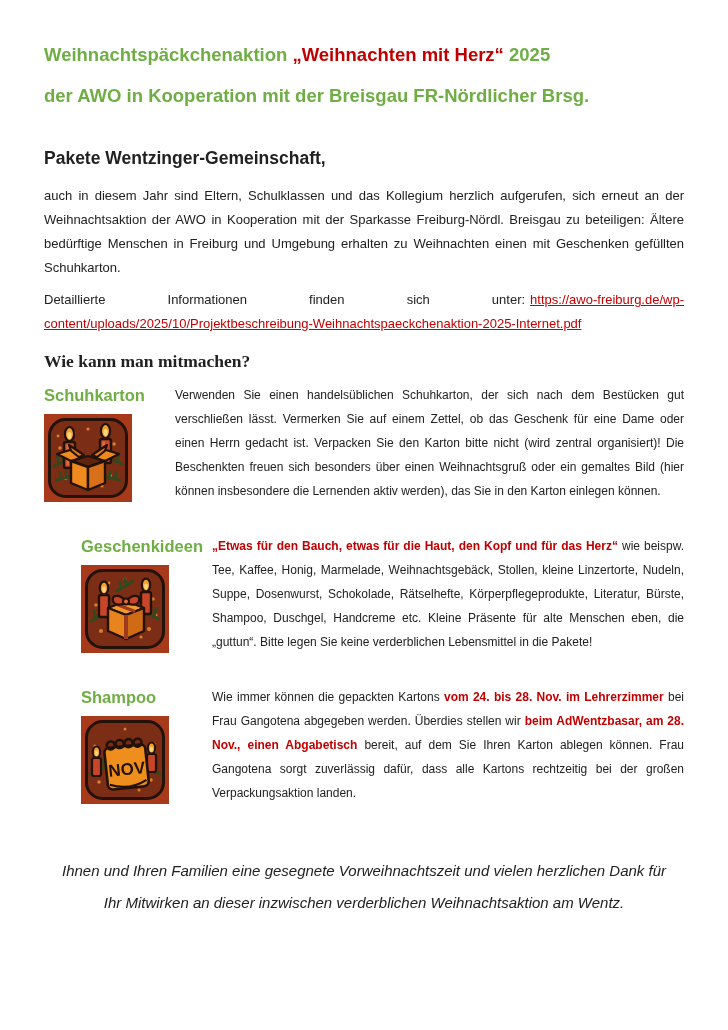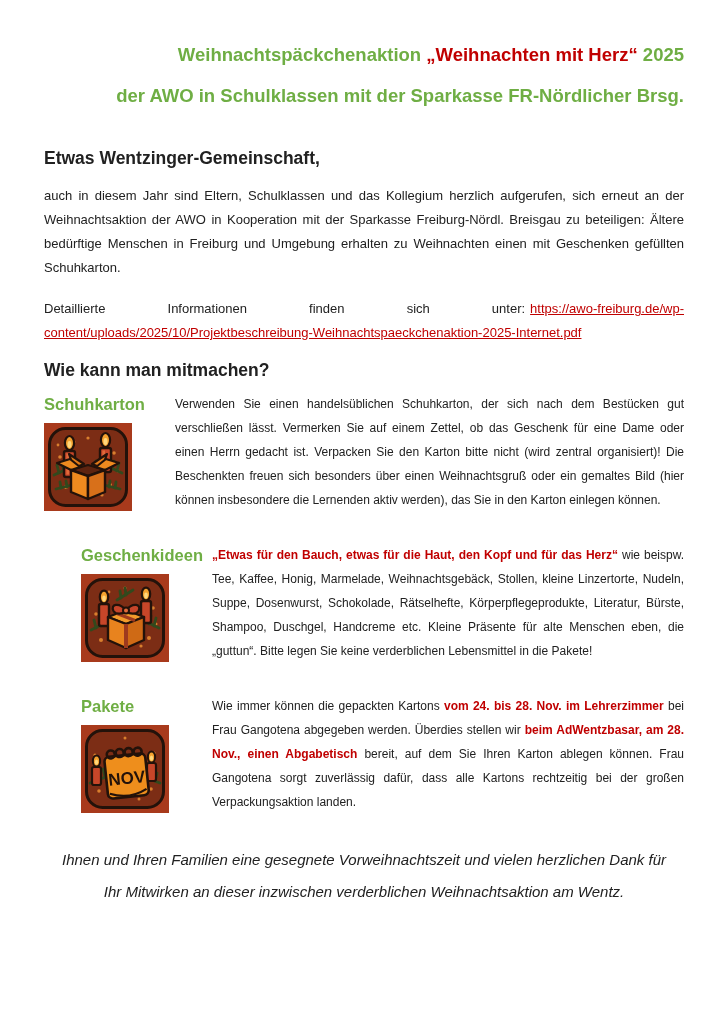--- a/index.html
+++ b/index.html
@@ -10,71 +10,71 @@
   *{box-sizing:border-box;}
   html,body{margin:0;padding:0;background:#ffffff;}
   body{
     width:728px;height:1030px;overflow:hidden;
     font-family:"Liberation Sans","DejaVu Sans",sans-serif;
     color:var(--ink);
   }
   .page{padding:36px 44px 0 44px;}
 
   .title-line1,.title-line2{
-    margin:0;text-align:right;font-weight:700;font-size:18.5px;line-height:22px;
+    margin:0;text-align:left;font-weight:700;font-size:18.5px;line-height:22px;
   }
   .title-line1{margin-top:8px;}
   .title-line2{margin-top:19px;color:var(--green);}
 
   .seg-green{color:var(--green);}
   .seg-red{color:var(--red);}
   .seg-redbold{color:var(--red);font-weight:700;}
   .seg-normal{color:inherit;}
 
   .greeting{margin:40px 0 0;font-size:17.5px;font-weight:700;line-height:22px;}
 
   .para{margin:15px 0 0;font-size:13px;line-height:24px;}
   .justify{text-align:justify;}
-  .info{margin-top:17px;}
+  .info{margin-top:8px;}
   .link{
     color:var(--red);text-decoration:underline;cursor:pointer;
     overflow-wrap:anywhere;margin-left:5px;
   }
 
-  .howto-heading{margin:14px 0 11px;font-size:17.5px;font-weight:700;line-height:22px;}
+  .howto-heading{margin:14px 0 11px;font-size:17.5px;font-weight:700;line-height:22px;font-family:Liberation Serif, serif;}
 
   .section{
     display:grid;
     grid-template-columns:131px 1fr;
     grid-template-rows:auto 1fr;
     margin-top:4px;
   }
   .section + .section{margin-top:31px;margin-left:37px;}
   .section-label{
     grid-area:1/1;color:var(--green);font-weight:700;font-size:16.5px;line-height:24px;
   }
   .section-icon{grid-area:2/1;margin-top:7px;width:88px;height:88px;}
   .section-icon svg{display:block;}
   .section-text{grid-area:1/2/span 2/span 1;font-size:12px;line-height:24px;}
 
   .footer-line{margin:12px 0 0;text-align:center;font-size:15px;line-height:20px;}
-  .footer-line.first{margin-top:36px;}
+  .footer-line.first{margin-top:56px;}
   .italic{font-style:italic;}
 
   svg text{font-family:"Liberation Sans","DejaVu Sans",sans-serif;}
 </style>
 </head>
 <body>
 
 <div class="page">
 
   <h1 class="title-line1"><span class="seg-green">Weihnachtspäckchenaktion </span><span class="seg-red">„Weihnachten mit Herz“</span><span class="seg-green"> 2025</span></h1>
-  <h1 class="title-line2">der AWO in Schulklassen mit der Sparkasse FR-Nördlicher Brsg.</h1>
-
-  <h2 class="greeting">Etwas Wentzinger-Gemeinschaft,</h2>
+  <h1 class="title-line2">der AWO in Kooperation mit der Breisgau FR-Nördlicher Brsg.</h1>
+
+  <h2 class="greeting">Pakete Wentzinger-Gemeinschaft,</h2>
 
   <p class="para justify">auch in diesem Jahr sind Eltern, Schulklassen und das Kollegium herzlich aufgerufen, sich erneut an der Weihnachtsaktion der AWO in Kooperation mit der Sparkasse Freiburg-Nördl. Breisgau zu beteiligen: Ältere bedürftige Menschen in Freiburg und Umgebung erhalten zu Weihnachten einen mit Geschenken gefüllten Schuhkarton.</p>
 
   <p class="para info justify"><span>Detaillierte Informationen finden sich unter:</span><a class="link">https://awo-freiburg.de/wp-content/uploads/2025/10/Projektbeschreibung-Weihnachtspaeckchenaktion-2025-Internet.pdf</a></p>
 
   <h2 class="howto-heading">Wie kann man mitmachen?</h2>
 
   <div class="section">
     <div class="section-label">Schuhkarton</div>
     <div class="section-icon">
@@ -184,21 +184,21 @@
           <path d="M45 36 C38 28 29 30 32.5 37 C35 41 41.5 40 45 37.5 Z" fill="#c7452a" stroke-width="2.2"></path>
           <path d="M45 36 C52 28 61 30 57.5 37 C55 41 48.5 40 45 37.5 Z" fill="#c7452a" stroke-width="2.2"></path>
           <circle cx="45" cy="36.5" r="3" fill="#e06a3a" stroke-width="2"></circle>
         </g>
       </svg>
     </div>
     <div class="section-text justify"><span class="seg-redbold">„Etwas für den Bauch, etwas für die Haut, den Kopf und für das Herz“</span><span class="seg-normal"> wie beispw. Tee, Kaffee, Honig, Marmelade, Weihnachtsgebäck, Stollen, kleine Linzertorte, Nudeln, Suppe, Dosenwurst, Schokolade, Rätselhefte, Körperpflegeprodukte, Literatur, Bürste, Shampoo, Duschgel, Handcreme etc. Kleine Präsente für alte Menschen eben, die „guttun“. Bitte legen Sie keine verderblichen Lebensmittel in die Pakete!</span></div>
   </div>
 
   <div class="section">
-    <div class="section-label">Pakete</div>
+    <div class="section-label">Shampoo</div>
     <div class="section-icon">
       <svg width="88" height="88" viewBox="0 0 88 88" aria-hidden="true">
         <rect x="0" y="0" width="88" height="88" fill="#a83a1c"></rect>
         <rect x="5.5" y="5.5" width="77" height="77" rx="16" fill="#7c2d15" stroke="#23120a" stroke-width="3"></rect>
         <g fill="#d97f2e">
           <circle cx="14" cy="30" r="1.6"></circle>
             <circle cx="18" cy="66" r="1.8"></circle>
             <circle cx="73" cy="28" r="1.6"></circle>
           <circle cx="70" cy="64" r="1.8"></circle>
             <circle cx="44" cy="13" r="1.5"></circle>

